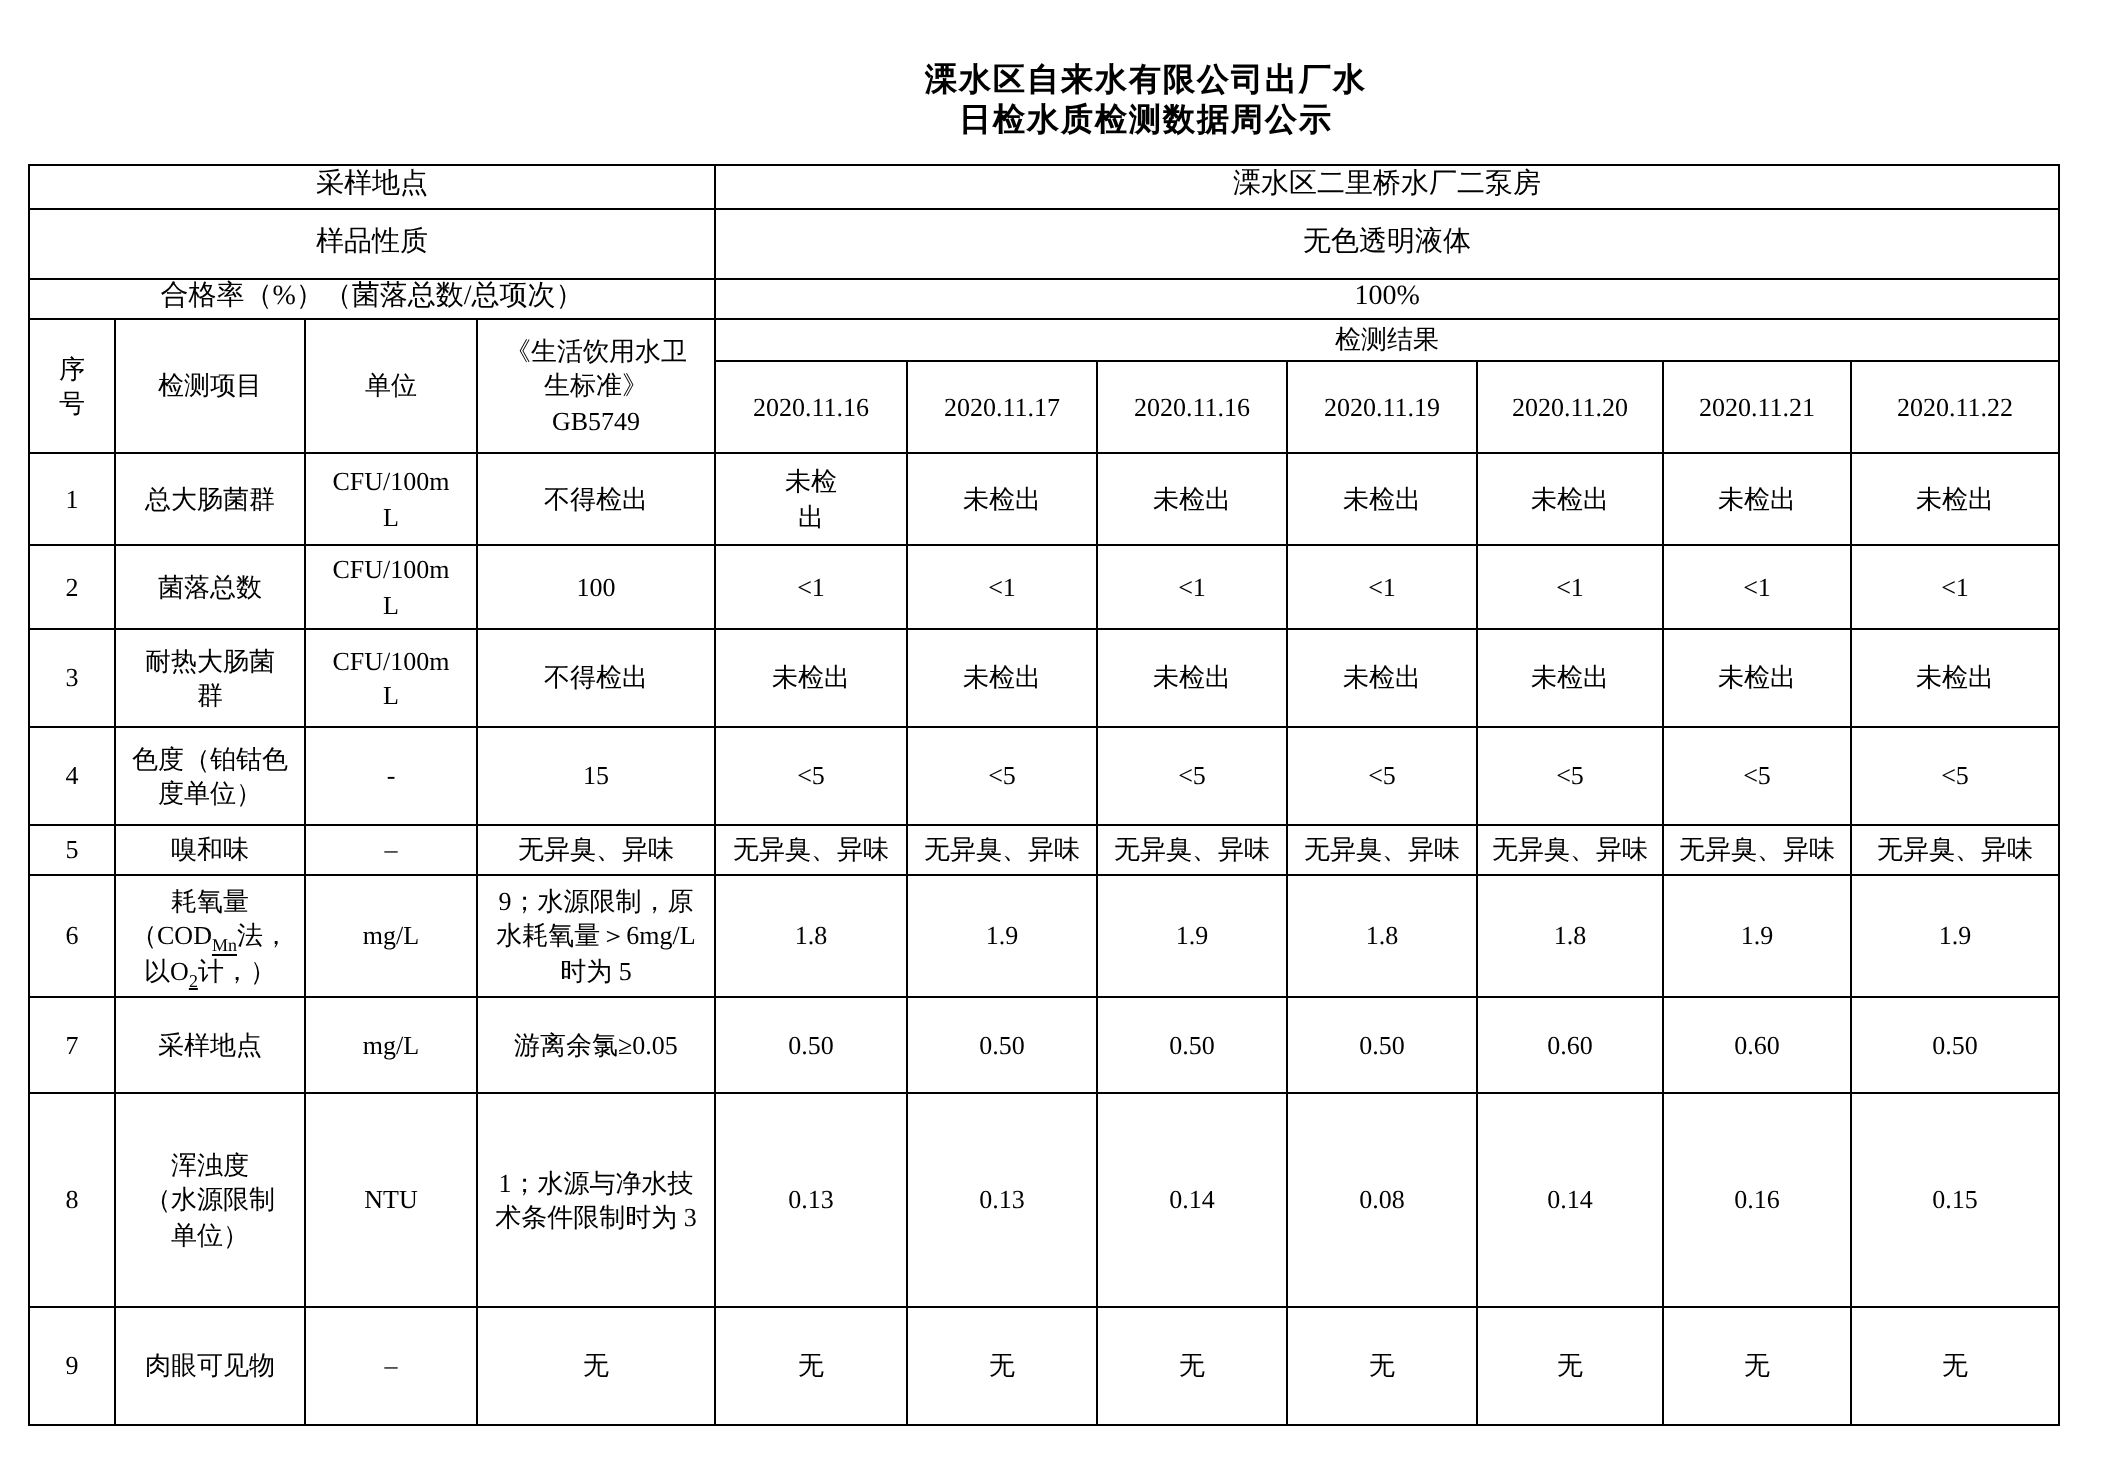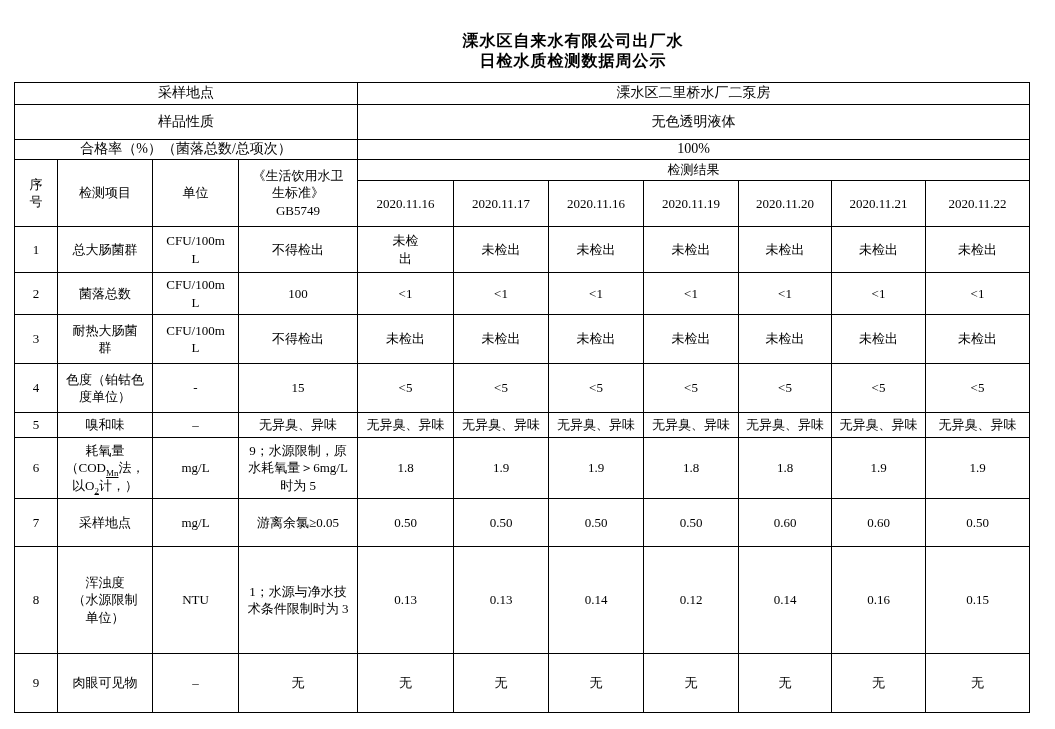--- a/index.html
+++ b/index.html
@@ -197,21 +197,21 @@
       <td>8</td>
       <td>浑浊度
 （水源限制
 单位）</td>
       <td>NTU</td>
       <td>1；水源与净水技
 术条件限制时为 3</td>
       <td>0.13</td>
       <td>0.13</td>
       <td>0.14</td>
-      <td>0.12</td>
+      <td>0.08</td>
       <td>0.14</td>
       <td>0.16</td>
       <td>0.15</td>
     </tr>
     <tr class="r9">
       <td>9</td>
       <td>肉眼可见物</td>
       <td>–</td>
       <td>无</td>
       <td>无</td>

